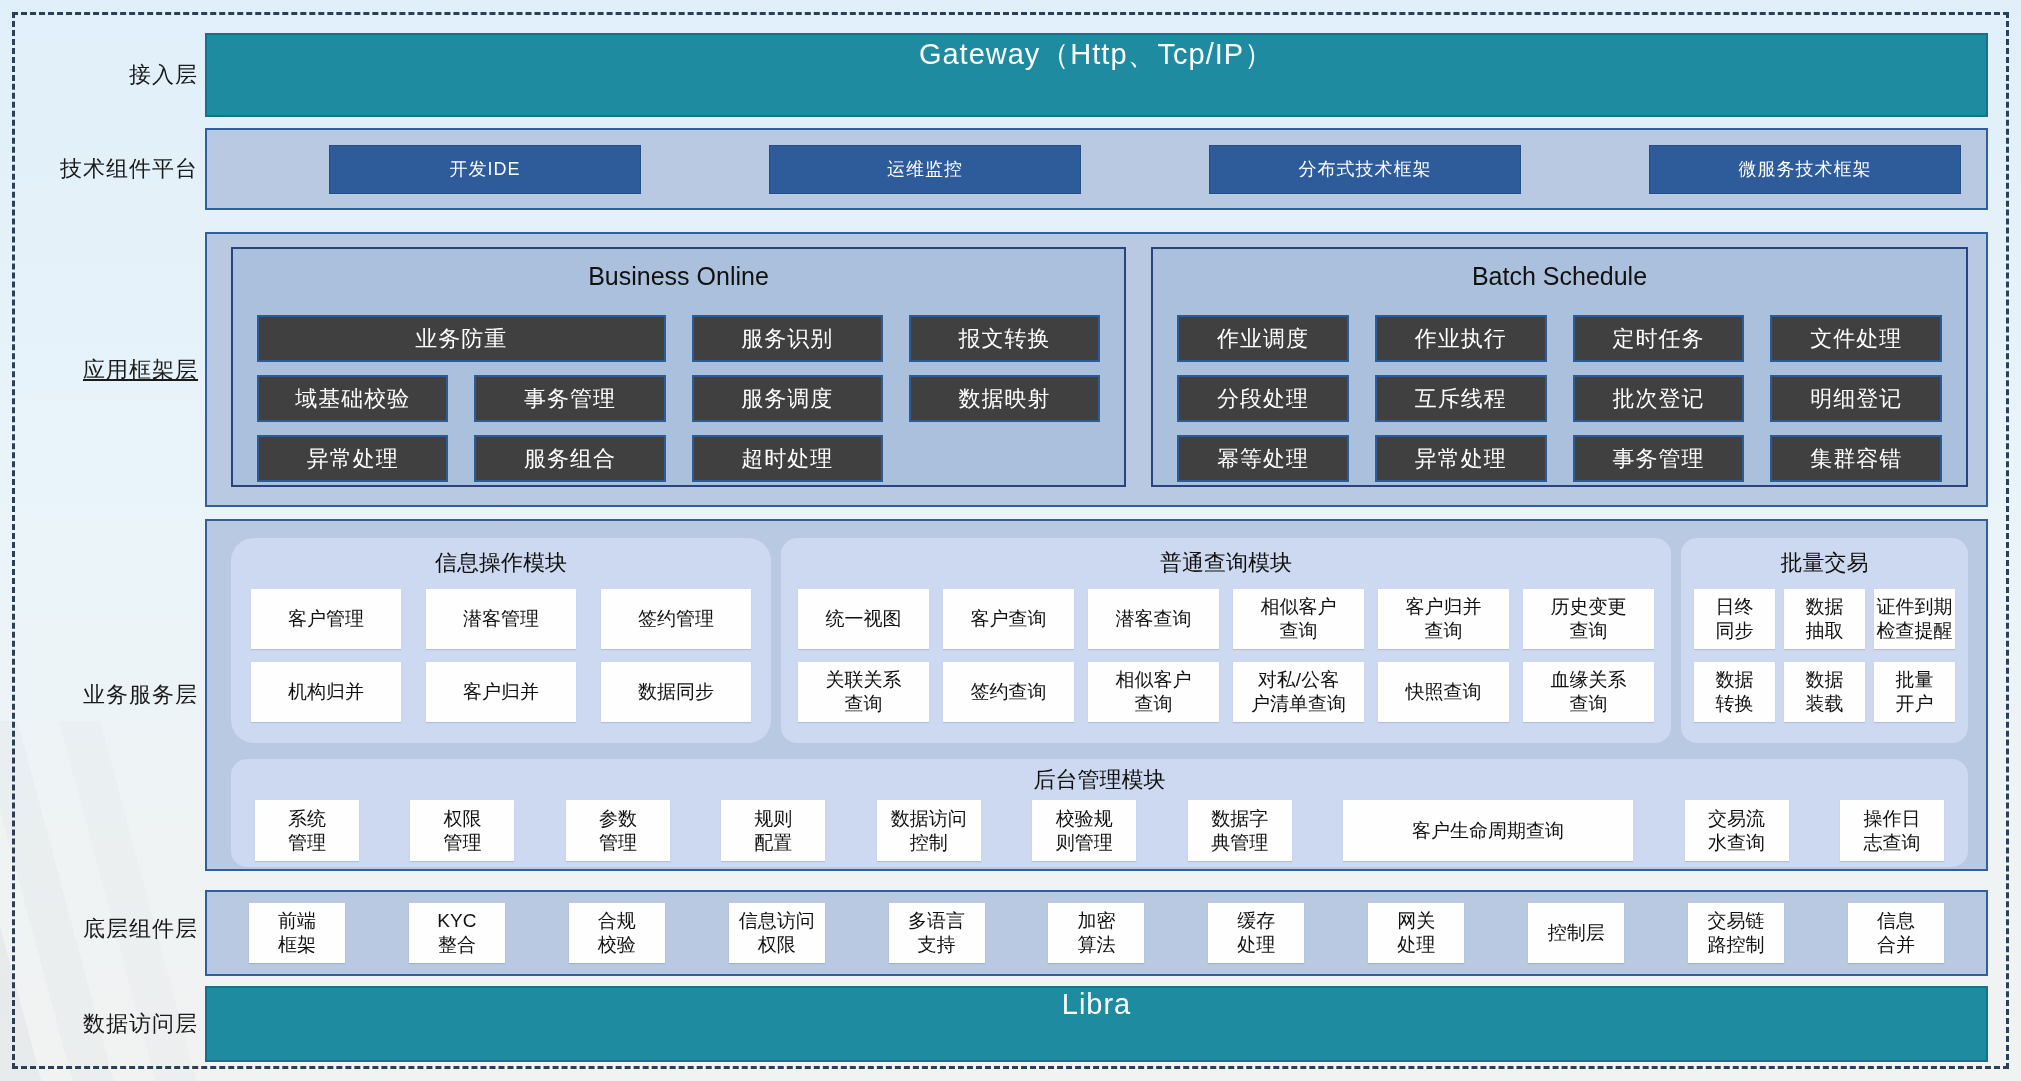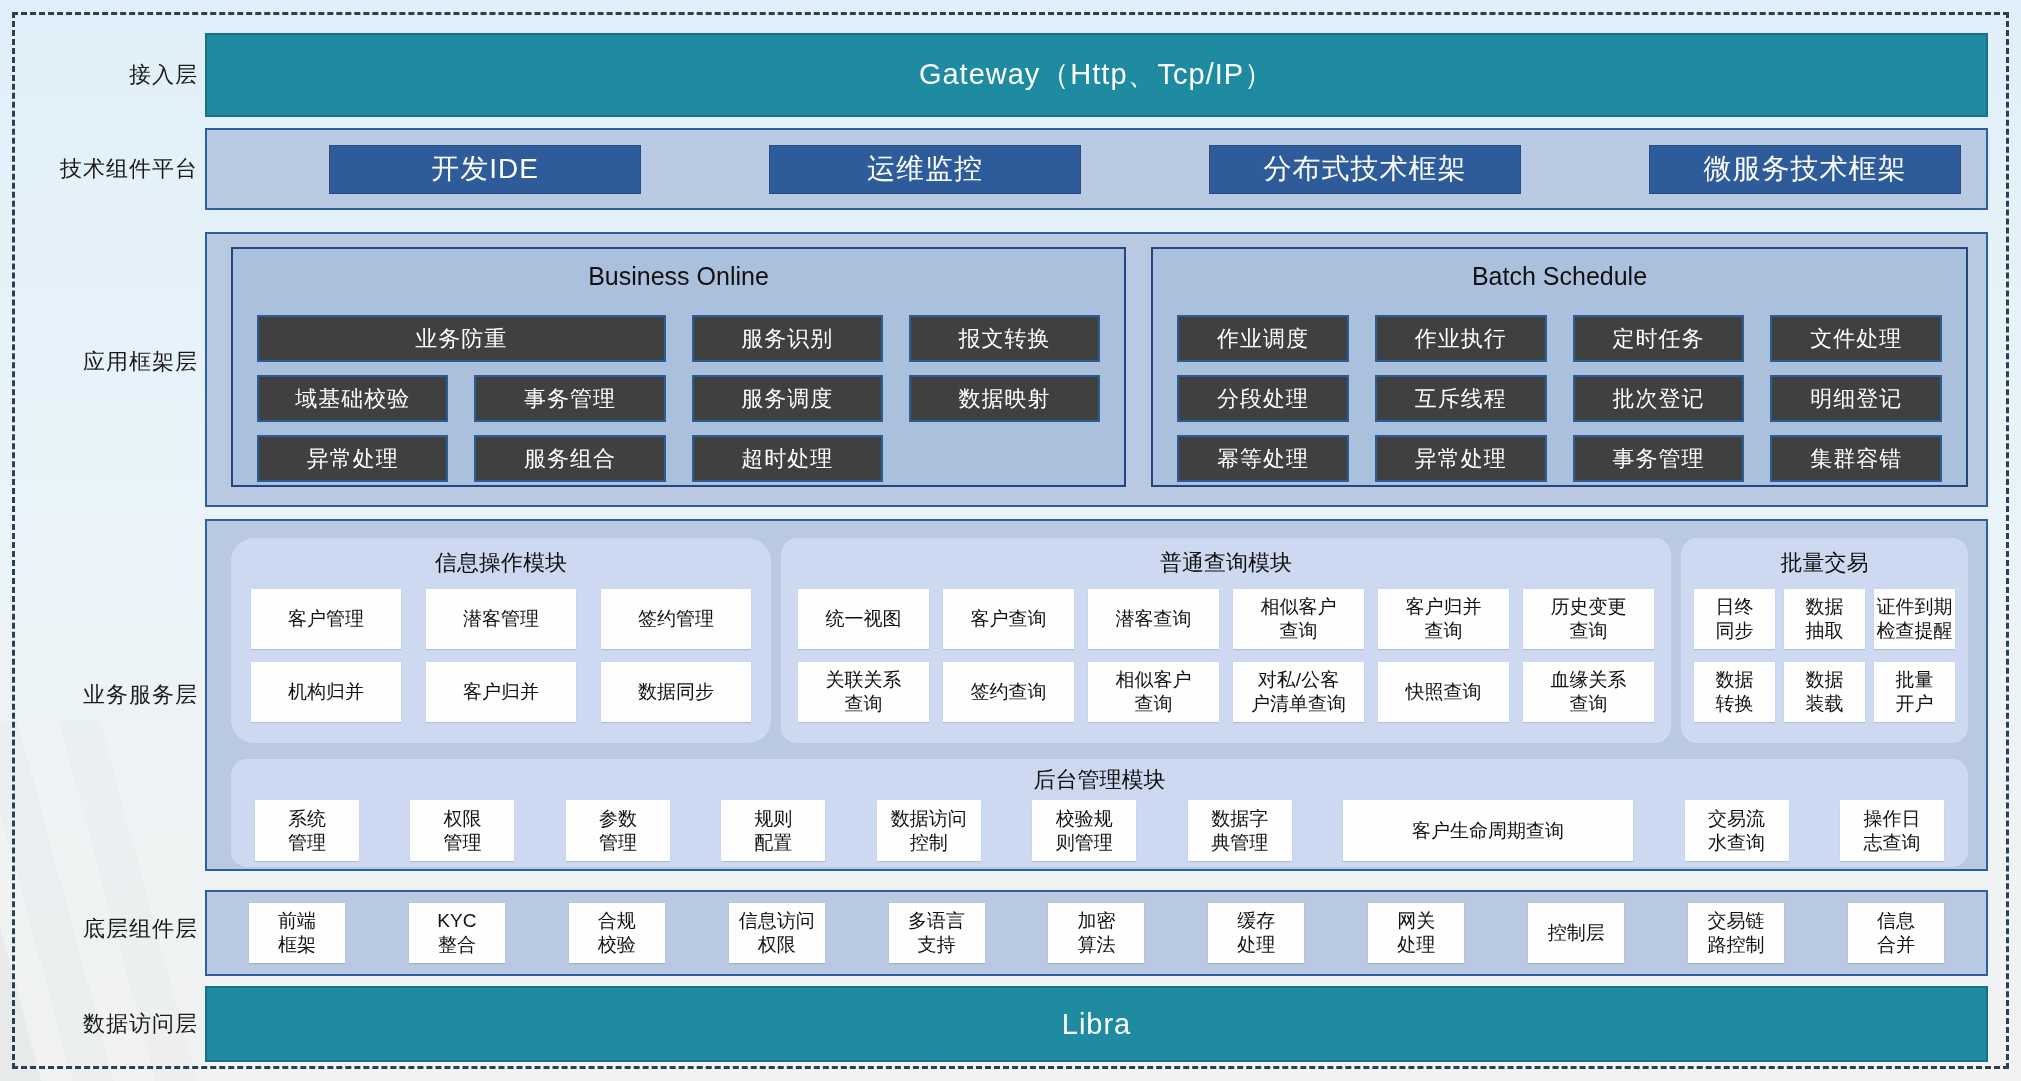--- a/index.html
+++ b/index.html
@@ -25,34 +25,34 @@
   .layer-label{
     position:absolute;left:0;width:198px;
     display:flex;align-items:center;justify-content:flex-end;
     font-size:22px;color:#1a1a1a;letter-spacing:1px;
   }
   .row{position:absolute;left:205px;width:1783px;box-sizing:border-box;}
 
   
   .teal-bar{
     background:#1f8ba1;border:2px solid #19708b;
-    display:flex;align-items:center;justify-content:center;
+    display:flex;align-items:flex-start;justify-content:center;
     color:#fff;font-size:29px;letter-spacing:1px;
   }
 
   
   .tech{
     background:#b8c9e1;border:2px solid #2f5f9e;
     display:flex;align-items:center;gap:128px;padding-left:122px;
   }
   .tech .btn-dark{
     width:310px;height:47px;flex:0 0 auto;
     background:#2e5b9a;border:1px solid #264e84;
     display:flex;align-items:center;justify-content:center;
-    color:#fff;font-size:28px;letter-spacing:1px;
+    color:#fff;font-size:18px;letter-spacing:1px;
   }
 
   
   .appframe{
     background:#b8c9e1;border:2px solid #2f5f9e;
   }
   .panel{
     position:absolute;top:13px;height:240px;box-sizing:border-box;
     background:#abc0dd;border:2px solid #26457e;
   }
@@ -110,21 +110,21 @@
   .basecomp .white-btn{width:96px;height:60px;flex:0 0 auto;}
 </style>
 </head>
 <body>
 
 <div class="diagram">
   <div class="bg-art"></div>
 
   <div class="layer-label" style="top:33px;height:84px;">接入层</div>
   <div class="layer-label" style="top:128px;height:82px;">技术组件平台</div>
-  <div class="layer-label" style="top:224px;height:275px;">应用框架层</div>
+  <div class="layer-label" style="top:232px;height:275px;text-decoration:underline;">应用框架层</div>
   <div class="layer-label" style="top:519px;height:352px;">业务服务层</div>
   <div class="layer-label" style="top:886px;height:86px;">底层组件层</div>
   <div class="layer-label" style="top:986px;height:76px;">数据访问层</div>
 
   <div class="row teal-bar" style="top:33px;height:84px;">
     <span>Gateway（Http、Tcp/IP）</span>
   </div>
 
   <div class="row tech" style="top:128px;height:82px;">
       <div class="btn-dark">开发IDE</div>

